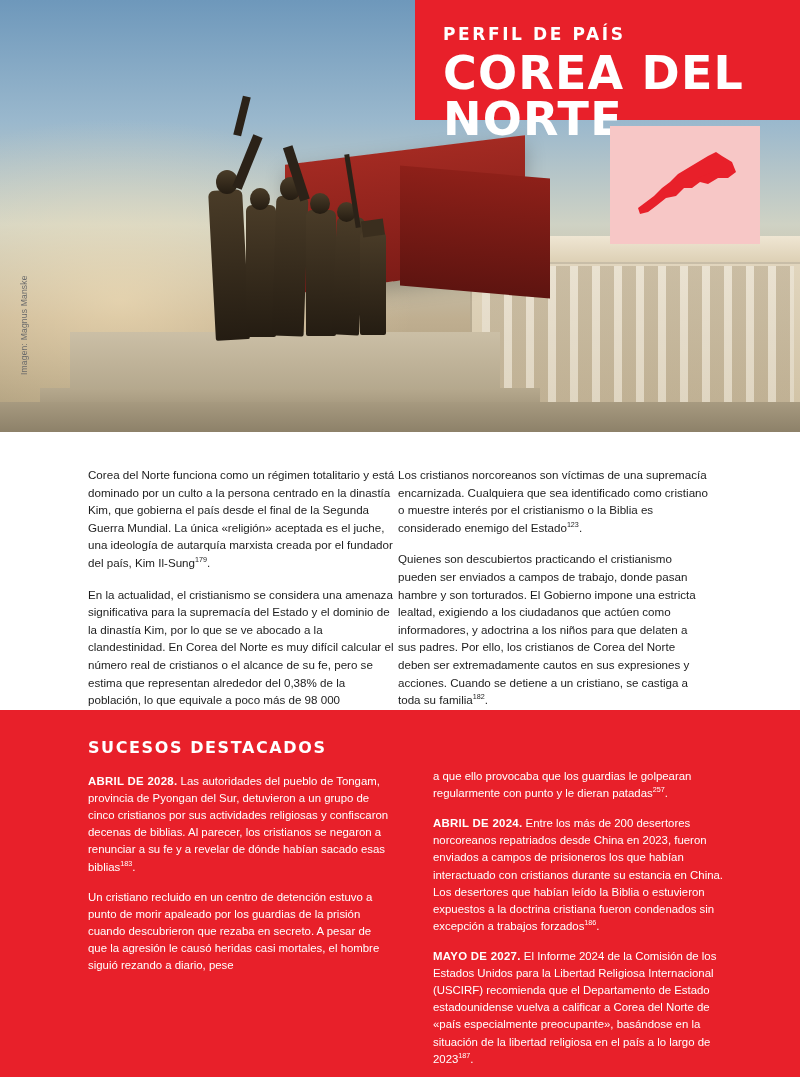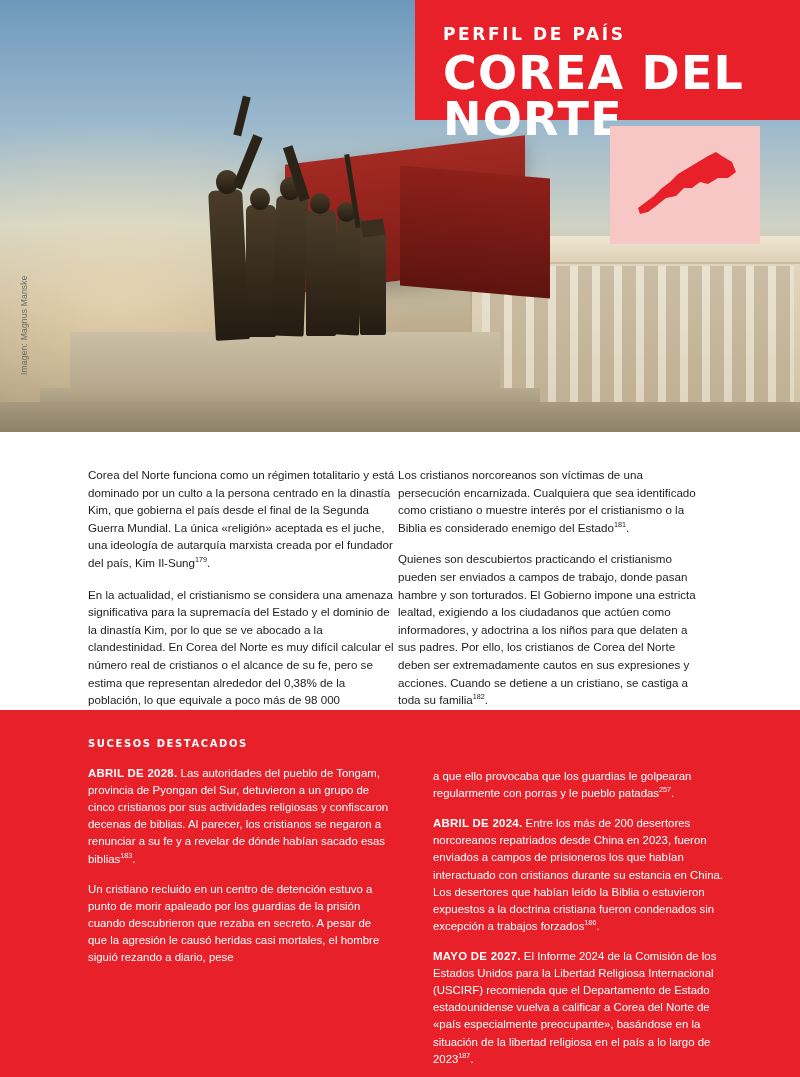--- a/index.html
+++ b/index.html
@@ -193,21 +193,21 @@
     position: absolute;
     left: 0; top: 710px;
     width: 800px;
     height: 367px;
     background: #e8202a;
     padding: 28px 62px 0 88px;
     color: #ffffff;
   }
   .redpanel h2 {
     margin: 0 0 16px 0;
-    font-size: 10px;
+    font-size: 16px;
     font-weight: bold;
     letter-spacing: 1.6px;
     font-family: "DejaVu Sans", sans-serif;
   }
   .redcols { display: flex; gap: 40px; }
   .redcol { width: 310px; }
   .redcol p {
     margin: 0 0 13px 0;
     font-size: 11.4px;
     line-height: 1.5;
@@ -263,33 +263,33 @@
   </svg>
 </div>
 
 <div class="textzone">
   <div class="cols2">
     <div class="col">
       <p><span>Corea del Norte funciona como un régimen totalitario y está dominado por un culto a la persona centrado en la dinastía Kim, que gobierna el país desde el final de la Segunda Guerra Mundial. La única «religión» aceptada es el juche, una ideología de autarquía marxista creada por el fundador del país, Kim Il-Sung</span><sup>179</sup>.</p>
       <p><span>En la actualidad, el cristianismo se considera una amenaza significativa para la supremacía del Estado y el dominio de la dinastía Kim, por lo que se ve abocado a la clandestinidad. En Corea del Norte es muy difícil calcular el número real de cristianos o el alcance de su fe, pero se estima que representan alrededor del 0,38% de la población, lo que equivale a poco más de 98 000 personas</span><sup>180</sup>.</p>
     </div>
     <div class="col">
-      <p><span>Los cristianos norcoreanos son víctimas de una persecución encarnizada. Cualquiera que sea identificado como cristiano o muestre interés por el cristianismo o la Biblia es considerado enemigo del Estado</span><sup>181</sup>.</p>
+      <p><span>Los cristianos norcoreanos son víctimas de una supremacía encarnizada. Cualquiera que sea identificado como cristiano o muestre interés por el cristianismo o la Biblia es considerado enemigo del Estado</span><sup>123</sup>.</p>
       <p><span>Quienes son descubiertos practicando el cristianismo pueden ser enviados a campos de trabajo, donde pasan hambre y son torturados. El Gobierno impone una estricta lealtad, exigiendo a los ciudadanos que actúen como informadores, y adoctrina a los niños para que delaten a sus padres. Por ello, los cristianos de Corea del Norte deben ser extremadamente cautos en sus expresiones y acciones. Cuando se detiene a un cristiano, se castiga a toda su familia</span><sup>182</sup>.</p>
     </div>
   </div>
 </div>
 
 <div class="redpanel">
   <div class="redcols">
     <div class="redcol">
       <h2>SUCESOS DESTACADOS</h2>
       <p class="first"><span class="lbl">ABRIL DE 2028.</span><span> Las autoridades del pueblo de Tongam, provincia de Pyongan del Sur, detuvieron a un grupo de cinco cristianos por sus actividades religiosas y confiscaron decenas de biblias. Al parecer, los cristianos se negaron a renunciar a su fe y a revelar de dónde habían sacado esas biblias</span><sup>183</sup>.</p>
       <p><span>Un cristiano recluido en un centro de detención estuvo a punto de morir apaleado por los guardias de la prisión cuando descubrieron que rezaba en secreto. A pesar de que la agresión le causó heridas casi mortales, el hombre siguió rezando a diario, pese</span></p>
     </div>
     <div class="redcol">
       <div class="spacer-head"></div>
-      <p class="first"><span>a que ello provocaba que los guardias le golpearan regularmente con porras y le pueblo patadas</span><sup>257</sup>.</p>
+      <p class="first"><span>a que ello provocaba que los guardias le golpearan regularmente con punto y le dieran patadas</span><sup>257</sup>.</p>
       <p><span class="lbl">ABRIL DE 2024.</span><span> Entre los más de 200 desertores norcoreanos repatriados desde China en 2023, fueron enviados a campos de prisioneros los que habían interactuado con cristianos durante su estancia en China. Los desertores que habían leído la Biblia o estuvieron expuestos a la doctrina cristiana fueron condenados sin excepción a trabajos forzados</span><sup>186</sup>.</p>
       <p><span class="lbl">MAYO DE 2027.</span><span> El Informe 2024 de la Comisión de los Estados Unidos para la Libertad Religiosa Internacional (USCIRF) recomienda que el Departamento de Estado estadounidense vuelva a calificar a Corea del Norte de «país especialmente preocupante», basándose en la situación de la libertad religiosa en el país a lo largo de 2023</span><sup>187</sup>.</p>
     </div>
   </div>
 </div>
 
 </body></html>

